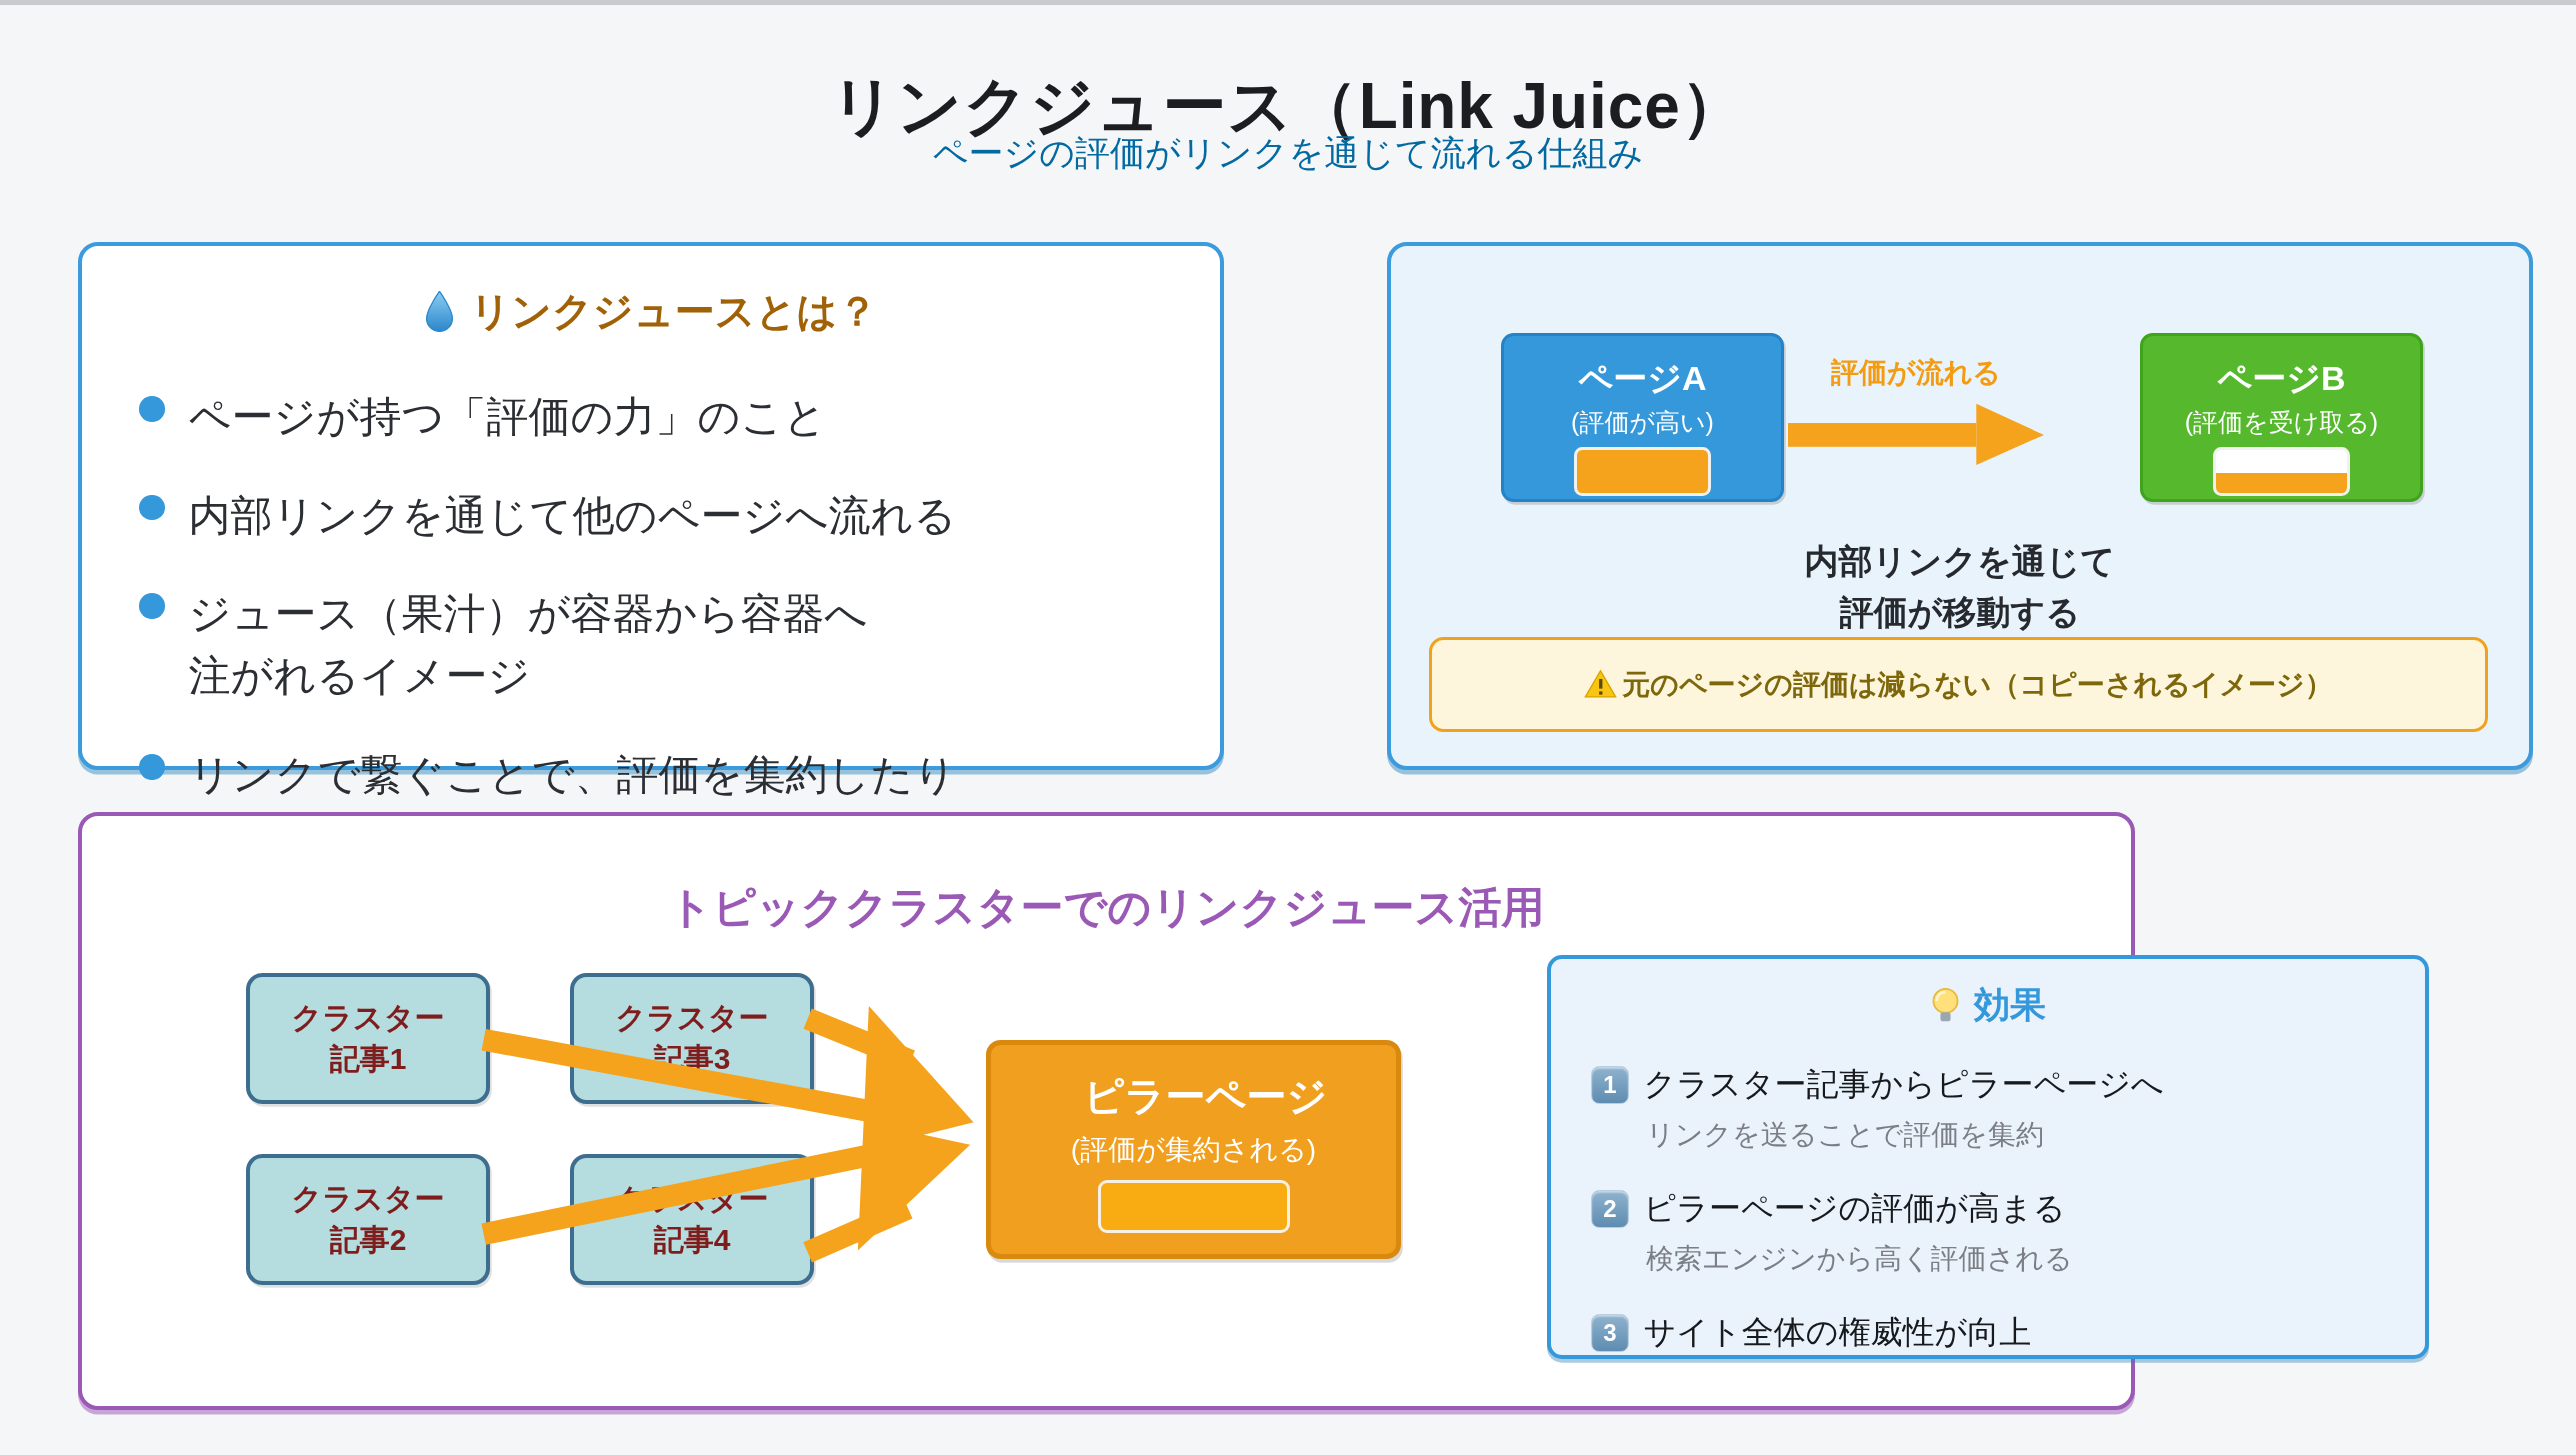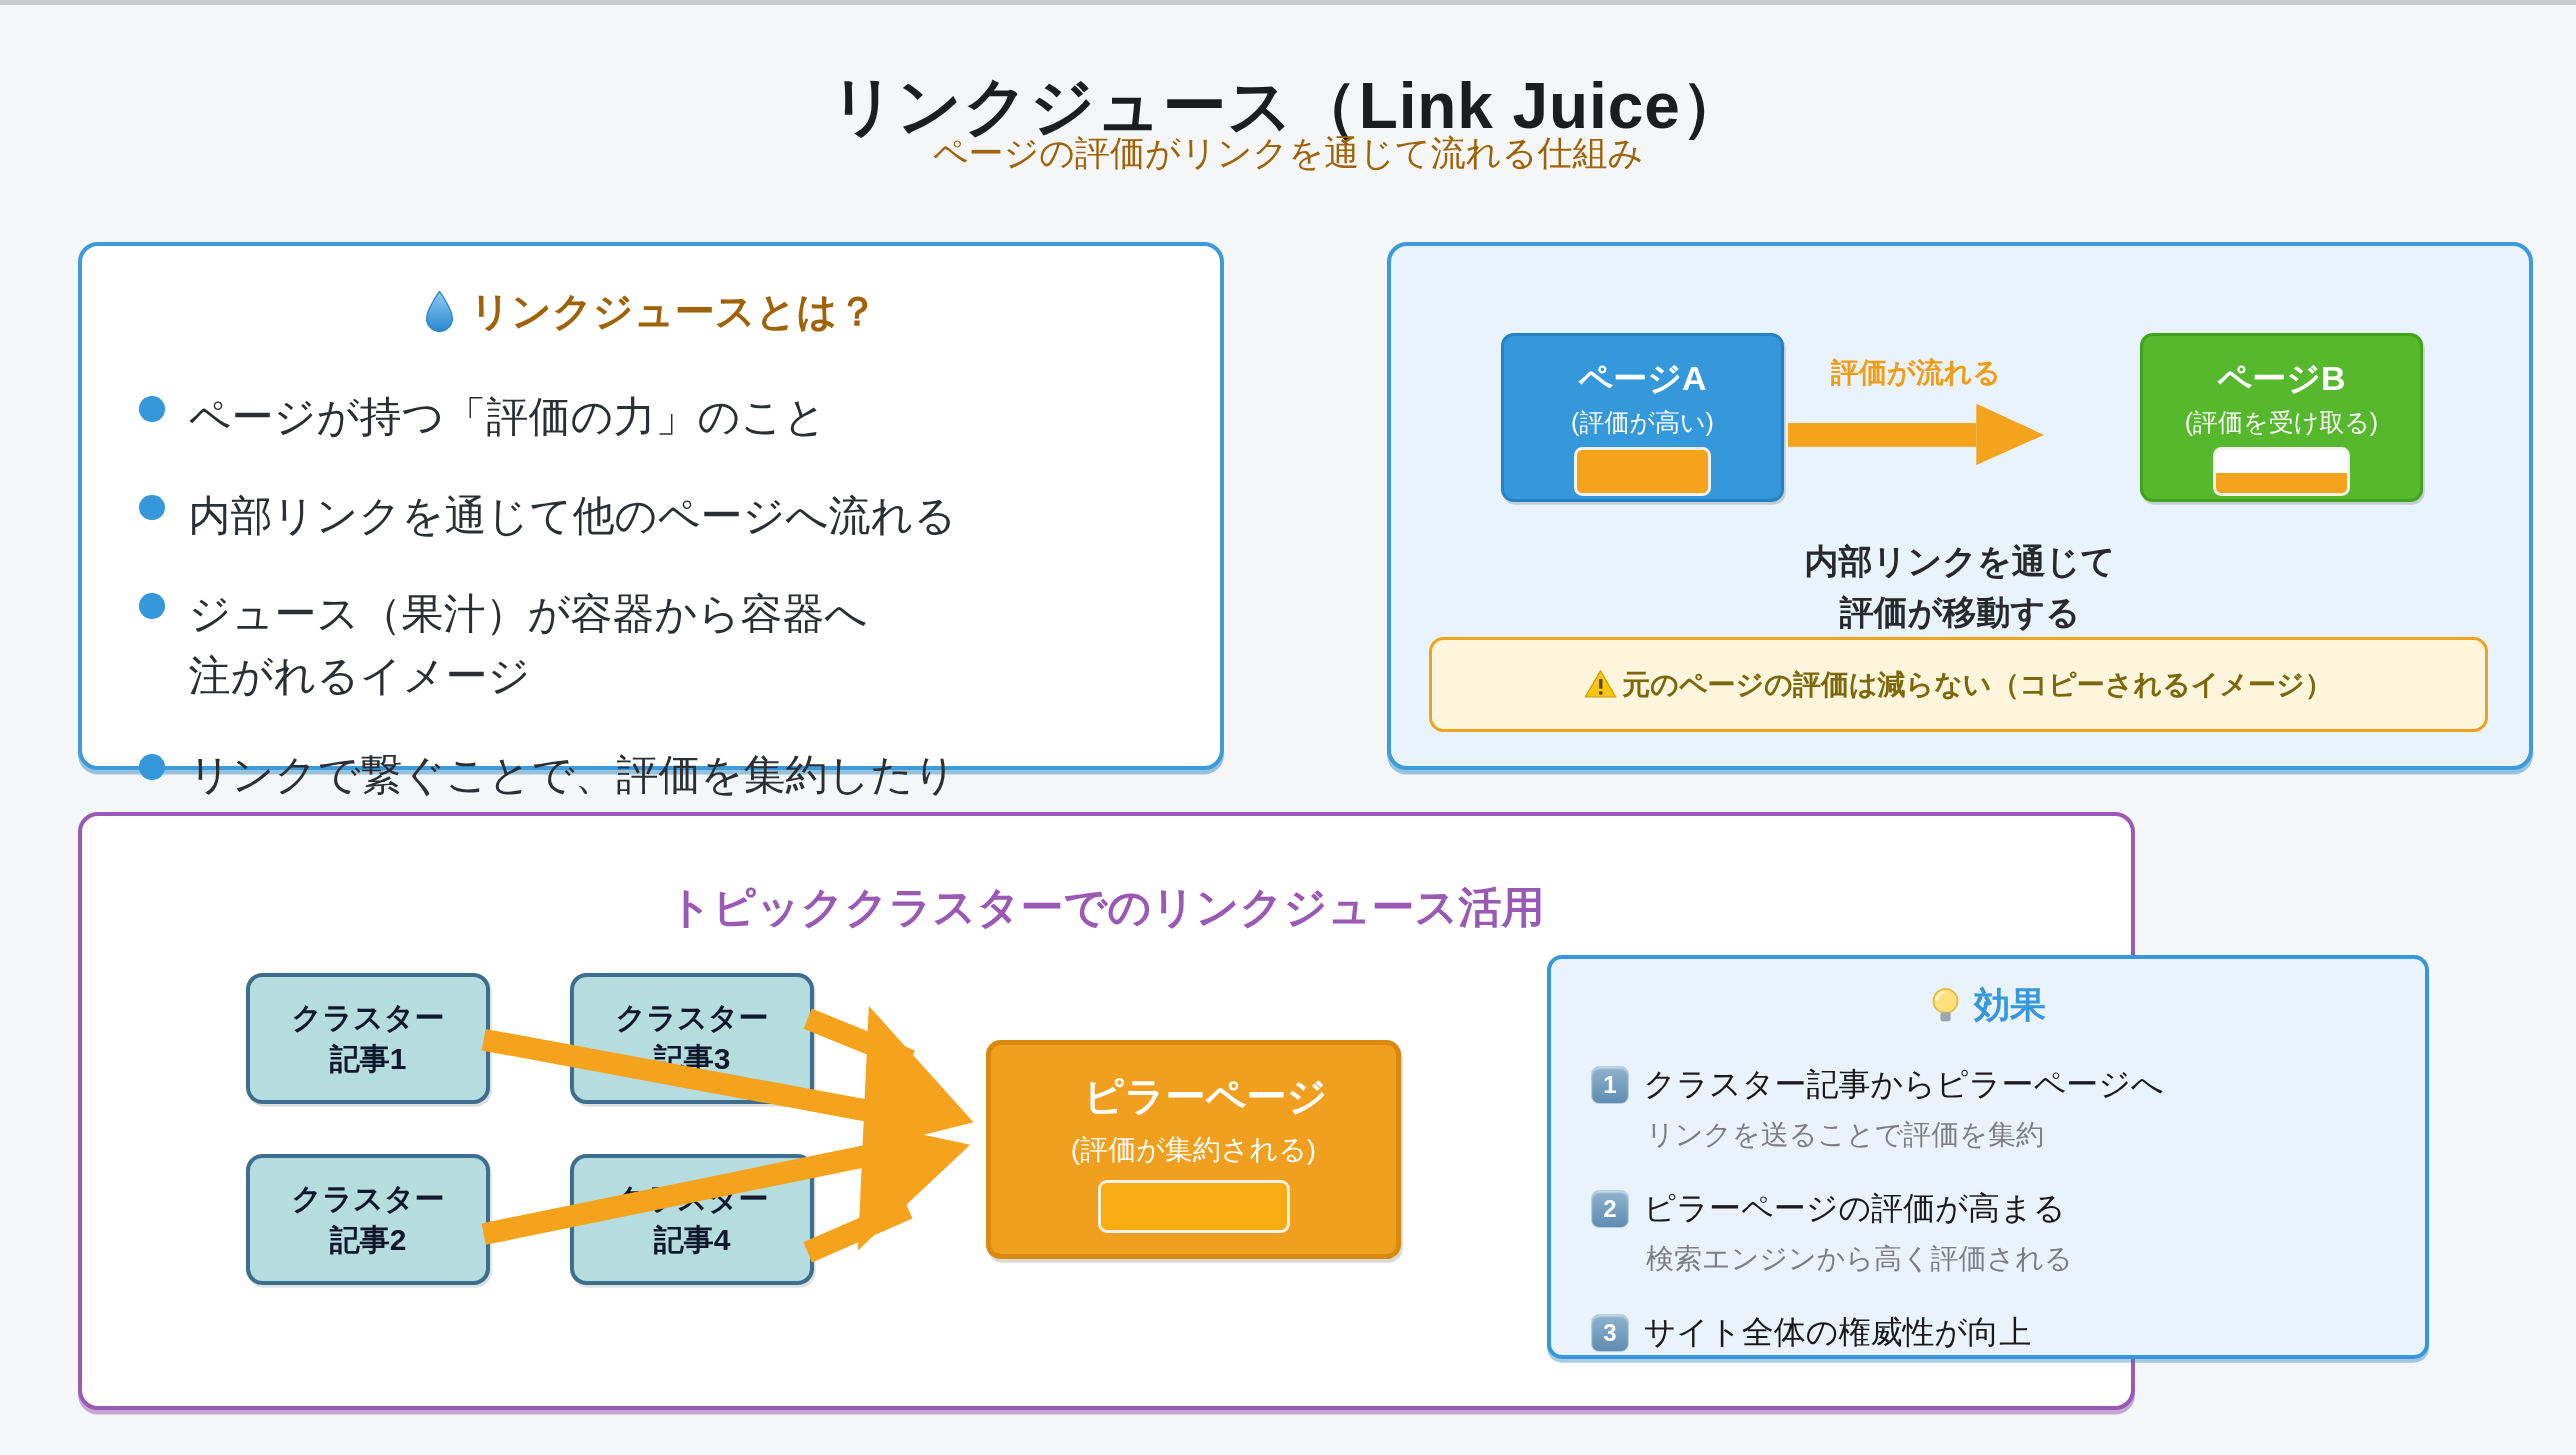--- a/index.html
+++ b/index.html
@@ -11,21 +11,21 @@
   }
   .top-strip{position:absolute;left:0;top:0;width:100%;height:4.6px;background:#c8cacd;}
 
   
   .page-title{
     position:absolute;left:0;top:20px;width:100%;text-align:center;
     font-size:64px;font-weight:bold;color:#1b1d20;letter-spacing:0.9px;
   }
   .page-subtitle{
     position:absolute;left:0;top:130px;width:100%;text-align:center;
-    font-size:35px;color:#a16207;
+    font-size:35px;color:#0369a1;
   }
 
   
   .panel{position:absolute;box-sizing:border-box;border-radius:20px;}
   .panel-def{
     left:78px;top:242px;width:1146px;height:528px;background:#ffffff;
     border:4.6px solid #3b9bdc;box-shadow:0 4.6px 0 rgba(41,128,185,.45);
   }
   .panel-flow{
     left:1387px;top:242px;width:1146px;height:528px;background:#e9f3fb;
@@ -82,21 +82,21 @@
 
   
   .cluster-title{
     position:absolute;left:0;top:27px;width:100%;text-align:center;
     font-size:43px;font-weight:bold;color:#9b59b6;
   }
   .cluster-card{
     position:absolute;width:244px;height:131px;box-sizing:border-box;
     background:#b5dde0;border:4.6px solid #3d6e8f;border-radius:16.4px;
     display:flex;flex-direction:column;align-items:center;justify-content:center;
-    font-size:30px;font-weight:bold;color:#0f172a;line-height:1.35;z-index:1;
+    font-size:30px;font-weight:bold;color:#7f1d1d;line-height:1.35;z-index:1;
     box-shadow:1.8px 2.7px 0 rgba(0,0,0,.12);
   }
   .cc1{left:164px;top:157px;}
   .cc3{left:488px;top:157px;}
   .cc2{left:164px;top:338px;}
   .cc4{left:488px;top:338px;}
   .links-svg{position:absolute;left:0;top:0;z-index:2;}
   .pillar-card{
     position:absolute;left:904px;top:224px;width:415px;height:219px;z-index:3;
     box-sizing:border-box;background:#f09f1e;border:5.5px solid #d8890e;border-radius:14.6px;

